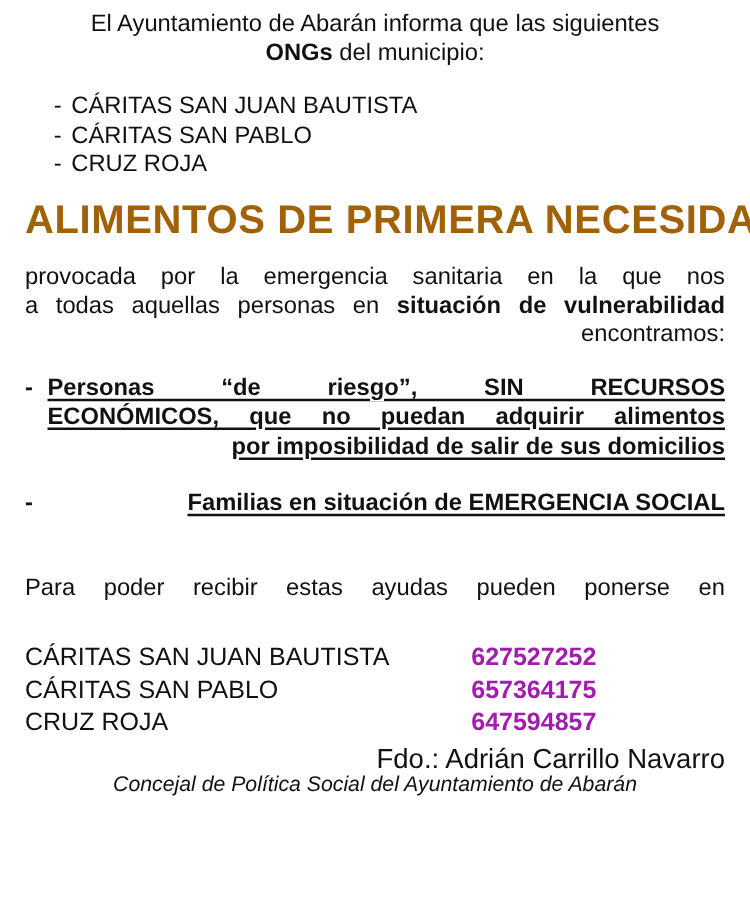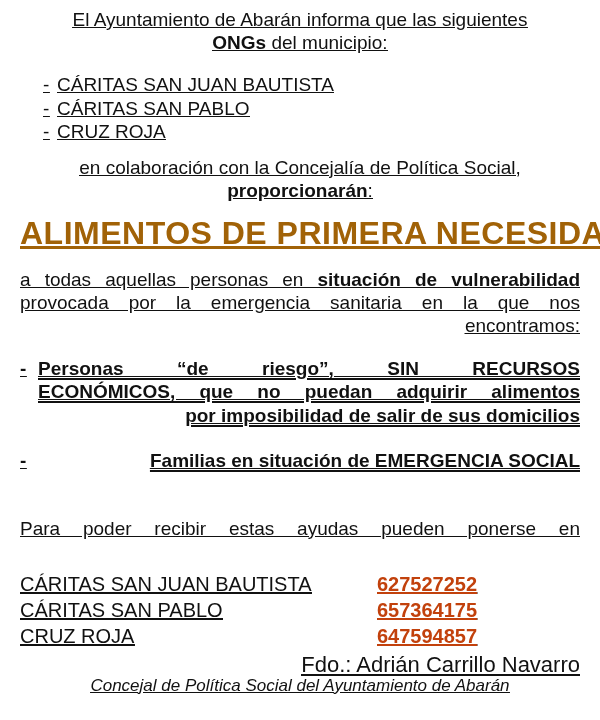--- a/index.html
+++ b/index.html
@@ -1,15 +1,15 @@
 <!DOCTYPE html>
 <html><head>
 <meta charset="utf-8">
 <style>
-  * { margin: 0; padding: 0; box-sizing: border-box; text-decoration: underline; }
+  * { margin: 0; padding: 0; box-sizing: border-box; }
   html, body { background: #ffffff; }
   body {
     width: 600px; height: 720px;
     font-family: "Liberation Sans", sans-serif;
     color: #111111;
     -webkit-font-smoothing: antialiased;
   }
   .page {
     width: 600px; height: 720px;
     padding: 0 20px;
@@ -53,21 +53,21 @@
     text-decoration: underline;
     text-decoration-thickness: 2px;
     text-underline-offset: 3px;
   }
 
   .contact-intro { margin-top: 44px; }
 
   .contacts { margin-top: 31px; }
   .contact-row { display: flex; font-size: 20px; line-height: 26px; }
   .contact-name { width: 357px; flex: none; }
-  .contact-phone { font-weight: 700; color: #c2410c; }
+  .contact-phone { font-weight: 700; color: #a21caf; }
 
   .signed { margin-top: 4px; font-size: 22px; line-height: 23px; text-align: right; }
   .role {
     font-size: 17px; line-height: 20px;
     text-align: center;
     font-style: italic;
     font-family: "Liberation Sans", sans-serif;
   }
 </style>
 </head>
@@ -88,32 +88,28 @@
     <div class="ngo-row">
       <span class="ngo-dash">-</span>
       <span>CÁRITAS SAN PABLO</span>
     </div>
     <div class="ngo-row">
       <span class="ngo-dash">-</span>
       <span>CRUZ ROJA</span>
     </div>
   </div>
 
-  <div class="collab body-text center">
-    <span>en colaboración con la Concejalía de Política Social,</span><br>
-    <span class="b">proporcionarán</span><span>:</span>
-  </div>
 
   <div class="headline">ALIMENTOS DE PRIMERA NECESIDAD</div>
 
   <div class="vuln body-text">
+    <div class="jline">provocada por la emergencia sanitaria en la que nos</div>
     <div class="jline">
       <span>a todas aquellas personas en </span><span class="b">situación de vulnerabilidad</span>
     </div>
-    <div class="jline">provocada por la emergencia sanitaria en la que nos</div>
     <div class="lline">encontramos:</div>
   </div>
 
   <div class="bullet bullet-1">
     <span class="bullet-dash">-</span>
     <div class="bullet-body">
       <div class="jline bold-ul">Personas “de riesgo”, SIN RECURSOS</div>
       <div class="jline bold-ul">ECONÓMICOS, que no puedan adquirir alimentos</div>
       <div class="lline bold-ul">por imposibilidad de salir de sus domicilios</div>
     </div>

